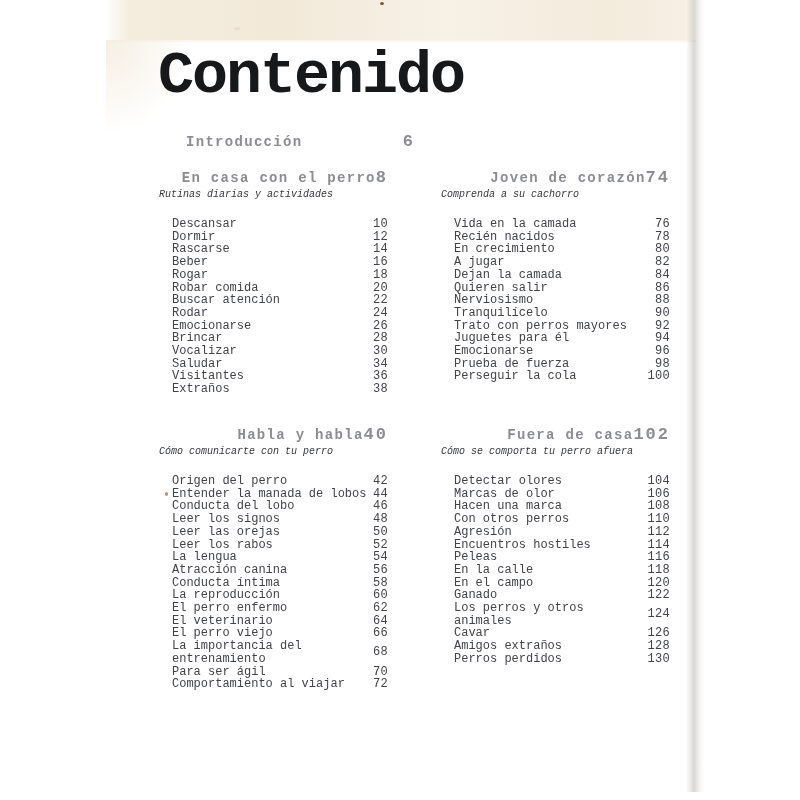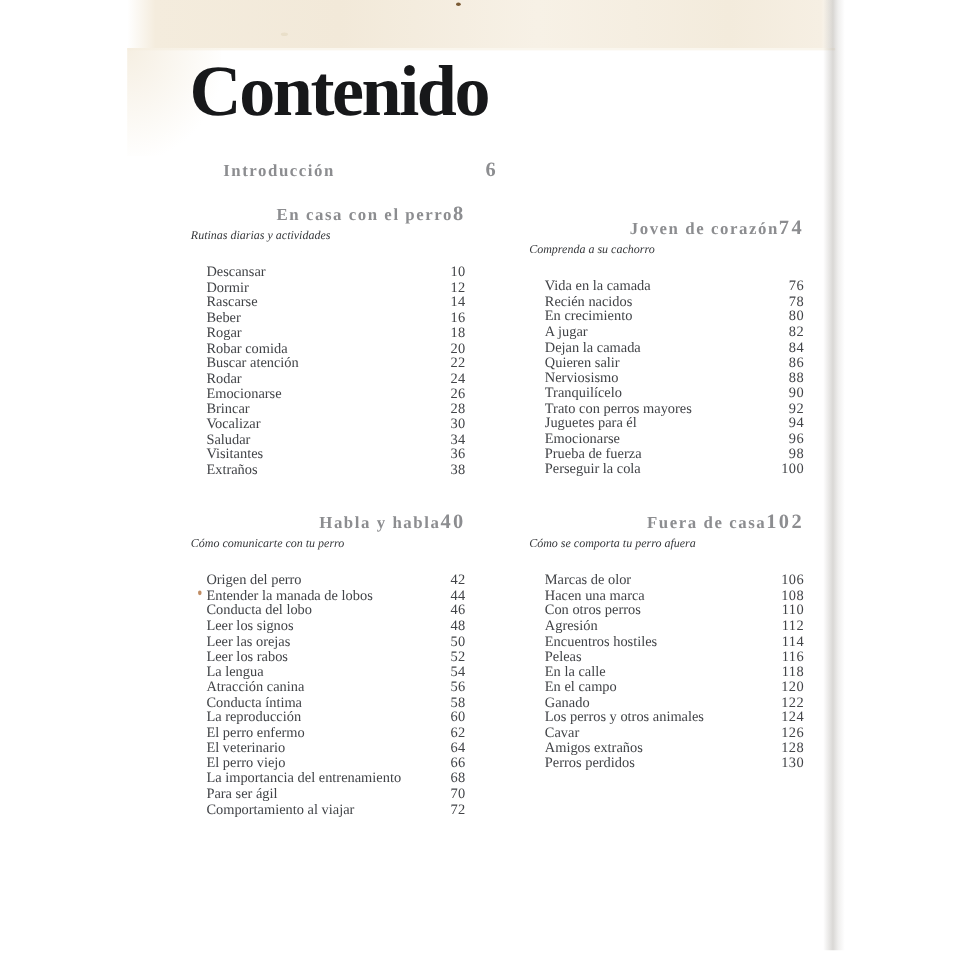--- a/index.html
+++ b/index.html
@@ -6,21 +6,21 @@
     margin: 0;
     padding: 0;
     background: #ffffff;
   }
   #page {
     position: relative;
     width: 800px;
     height: 792px;
     background: #ffffff;
     overflow: hidden;
-    font-family: Liberation Serif, serif;
+    font-family: Liberation Mono, monospace;
   }
   
   .top-band {
     position: absolute;
     left: 106px; top: 0; width: 590px; height: 40px;
     background: linear-gradient(90deg,
       rgba(244,236,221,0) 0%, #f4ecdd 4%, #f2e9d9 30%,
       #f7f1e6 58%, #f3ebdc 85%, #f6efe3 98%, rgba(246,239,227,0) 100%);
     border-bottom: 2px solid #faf6ed;
   }
@@ -71,21 +71,21 @@
   .intro-page, .sec-page {
     font-weight: bold;
     font-size: 17px;
     letter-spacing: 2px;
     color: #8c8d90;
   }
 
   .toc-section { position: absolute; width: 229px; }
   #sec-0 { left: 159px; top: 170px; }
   #sec-1 { left: 159px; top: 427px; }
-  #sec-2 { left: 441px; top: 182px; }
+  #sec-2 { left: 441px; top: 170px; }
   #sec-3 { left: 441px; top: 427px; }
 
   .sec-head {
     display: flex;
     justify-content: flex-end;
     align-items: baseline;
     line-height: 16px;
   }
   .sec-sub {
     margin-top: 2px;
@@ -98,20 +98,21 @@
     list-style: none;
     margin: 16px 0 0 0;
     padding: 0 0 0 13px;
   }
   .toc-item {
     display: flex;
     justify-content: space-between;
     font-size: 12px;
     line-height: 12.7px;
     color: #414347;
+    align-items: center;
   }
   .item-page { letter-spacing: 0.3px; }
 </style>
 </head>
 <body>
 
 <div id="page">
 
   <div class="top-band"></div>
   <div class="left-fade"></div>
@@ -371,20 +372,24 @@
 </ul>
   </section>
 
   <section class="toc-section" id="sec-3">
     <div class="sec-head">
       <span class="sec-title">Fuera de casa</span>
       <span class="sec-page">102</span>
     </div>
     <div class="sec-sub">Cómo se comporta tu perro afuera</div>
     <ul class="sec-items">
+  <li class="toc-item">
+    <span class="item-label">Detectar olores</span>
+    <span class="item-page">104</span>
+  </li>
 
   <li class="toc-item">
     <span class="item-label">Marcas de olor</span>
     <span class="item-page">106</span>
   </li>
 
   <li class="toc-item">
     <span class="item-label">Hacen una marca</span>
     <span class="item-page">108</span>
   </li>

